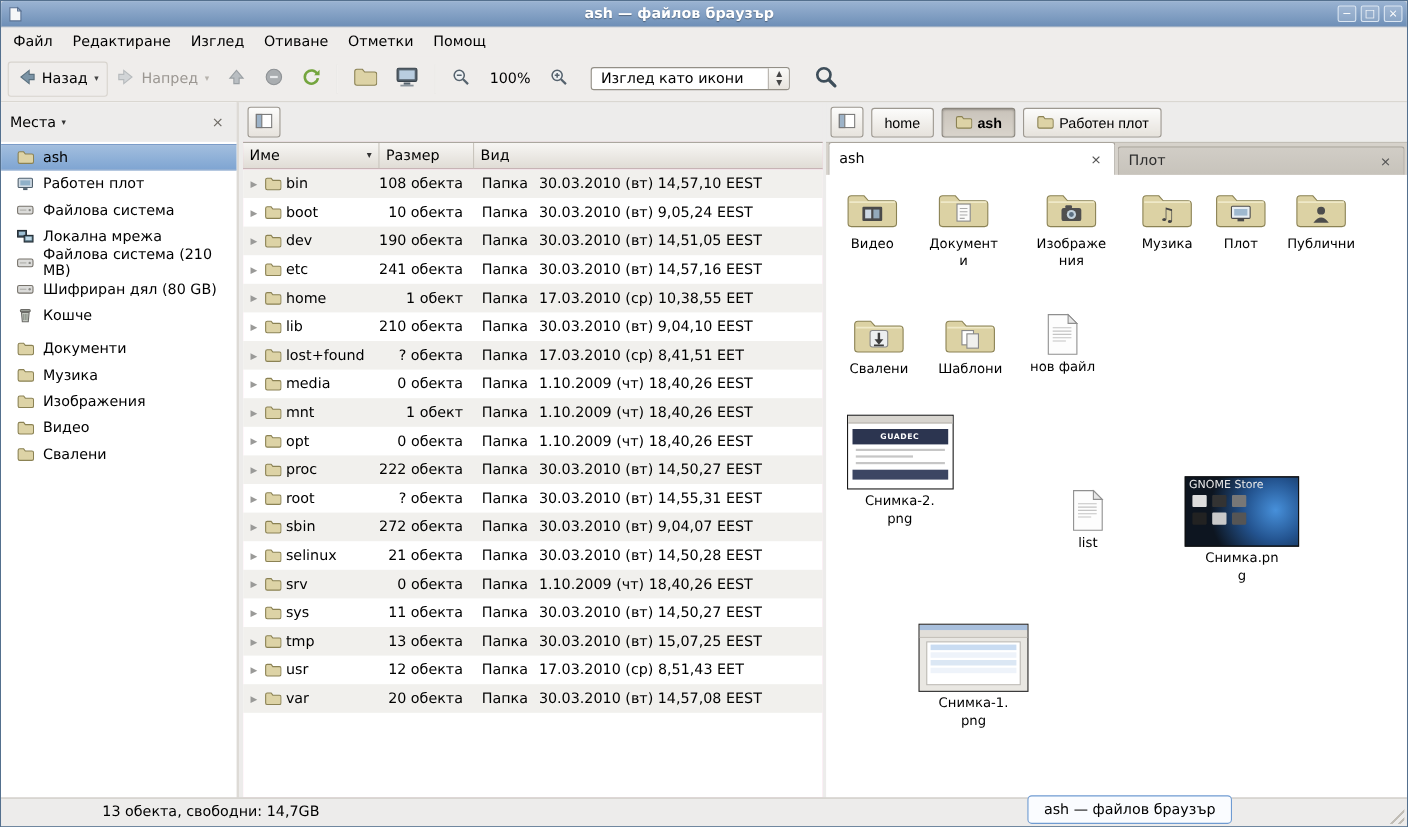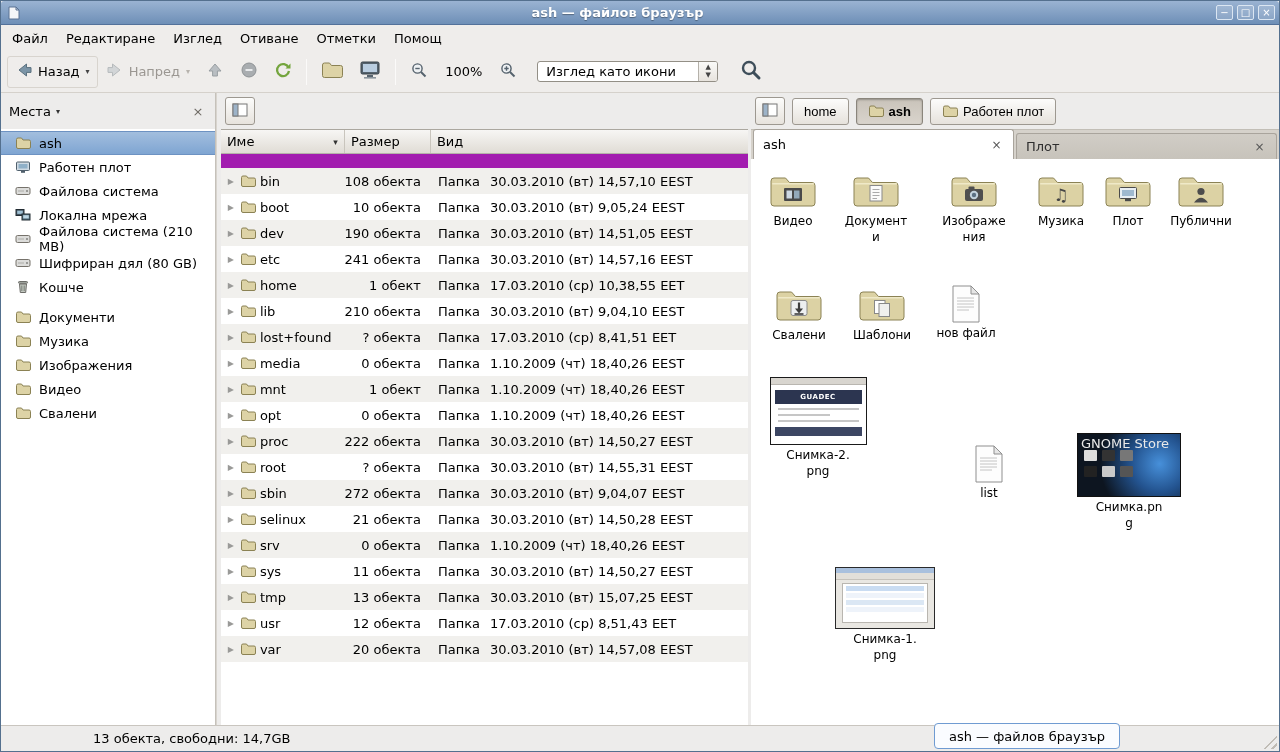--- a/index.html
+++ b/index.html
@@ -47,21 +47,21 @@
   .side-list { flex:1; background:#fff; padding-top:2px; }
   .place-item { height:24px; display:flex; align-items:center; gap:8px; padding-left:14px; }
   .place-item.group-start { margin-top:6px; }
   .place-item.selected { background:linear-gradient(#a2bede,#7fa5d2); border-top:1px solid #6d92c2; border-bottom:1px solid #6d92c2; }
   .mini-icon { width:16px; height:16px; display:inline-flex; align-items:center; justify-content:center; flex:0 0 16px; }
 
   
   .midpane { width:527px; flex:0 0 527px; display:flex; flex-direction:column; background:#edeceb; }
   .pane-strip { height:36px; flex:0 0 36px; display:flex; align-items:center; padding:0 4px; gap:6px; }
   .small-btn { width:30px; height:28px; border:1px solid #9d9890; border-radius:3px; background:linear-gradient(#fcfcfb,#e7e3dd); display:flex; align-items:center; justify-content:center; }
-  .treewrap { flex:1; display:flex; flex-direction:column; background:#a21caf; border-top:1px solid #aba79f; min-height:0;gap:14px; }
+  .treewrap { flex:1; display:flex; flex-direction:column; background:#f9a8d4; border-top:1px solid #aba79f; min-height:0; }
   .tree-header { height:24px; flex:0 0 24px; display:flex; background:linear-gradient(#f7f6f4,#e0dcd5); border-bottom:1px solid #b5b1a9; }
   .th { display:flex; align-items:center; padding:0 6px; border-right:1px solid #c9c5bd; overflow:hidden; white-space:nowrap; }
   .th:last-child { flex:1; border-right:none; }
   .th .sort-arrow { margin-left:auto; font-size:9px; color:#333; }
   .tree-body { flex:1; overflow:hidden; background:#fff; }
   .tree-row { height:26px; display:flex; align-items:stretch; }
   .tree-row.odd { background:#f1f0ed; }
   .td { display:flex; align-items:center; overflow:hidden; white-space:nowrap; }
   .td.name { padding-left:5px; gap:4px; }
   .td.size { justify-content:flex-end; padding-right:10px; }
@@ -88,21 +88,21 @@
 
   
   .thumb { position:relative; overflow:hidden; }
   .thumb.web { width:97px; height:68px; border:1px solid #1a1a1a; background:#fff; }
   .wb-chrome { height:7px; background:#d8d5cf; border-bottom:1px solid #b9b6b0; }
   .wb-banner { margin:5px 4px 3px; height:14px; background:#2c3550; color:#fff; font-size:7px; font-weight:bold; display:flex; align-items:center; justify-content:center; letter-spacing:.5px; }
   .web .ln { height:2px; background:#c6c6c6; margin:4px 7px 0; }
   .web .ln.short { width:55%; }
   .wb-footer { height:9px; background:#3c4663; margin:5px 4px 0; }
   .thumb.store { width:104px; height:64px; border:1px solid #111; background:radial-gradient(circle at 80% 48%, #4790da 0%, #23538f 32%, #0d1520 68%), #0d1520; }
-  .store-txt { position:absolute; top:2px; left:3px; font-size:13px; color:#e9e9e9; }
+  .store-txt { position:absolute; top:2px; left:3px; font-size:10px; color:#e9e9e9; }
   .shirt { position:absolute; width:13px; height:11px; border-radius:1px; }
   .thumb.winshot { width:100px; height:62px; border:1px solid #2a2a2a; background:#e9e7e2; }
   .ws-title { height:5px; background:#a9c0dd; }
   .ws-tool { height:7px; background:#e2dfd9; border-bottom:1px solid #c6c2bb; }
   .ws-body { position:absolute; top:15px; left:6px; right:6px; bottom:5px; background:#fff; border:1px solid #b9b6b0; }
   .ws-row { height:5px; margin:2px 3px; }
 
   
   .statusbar { height:26px; flex:0 0 26px; background:#edeceb; border-top:1px solid #c9c5bf; display:flex; align-items:center; padding-left:92px; position:relative; }
   .grip { position:absolute; right:2px; bottom:2px; width:14px; height:14px; background:repeating-linear-gradient(135deg,#c0bcb5 0 2px,transparent 2px 5px); clip-path:polygon(100% 0,100% 100%,0 100%); }

